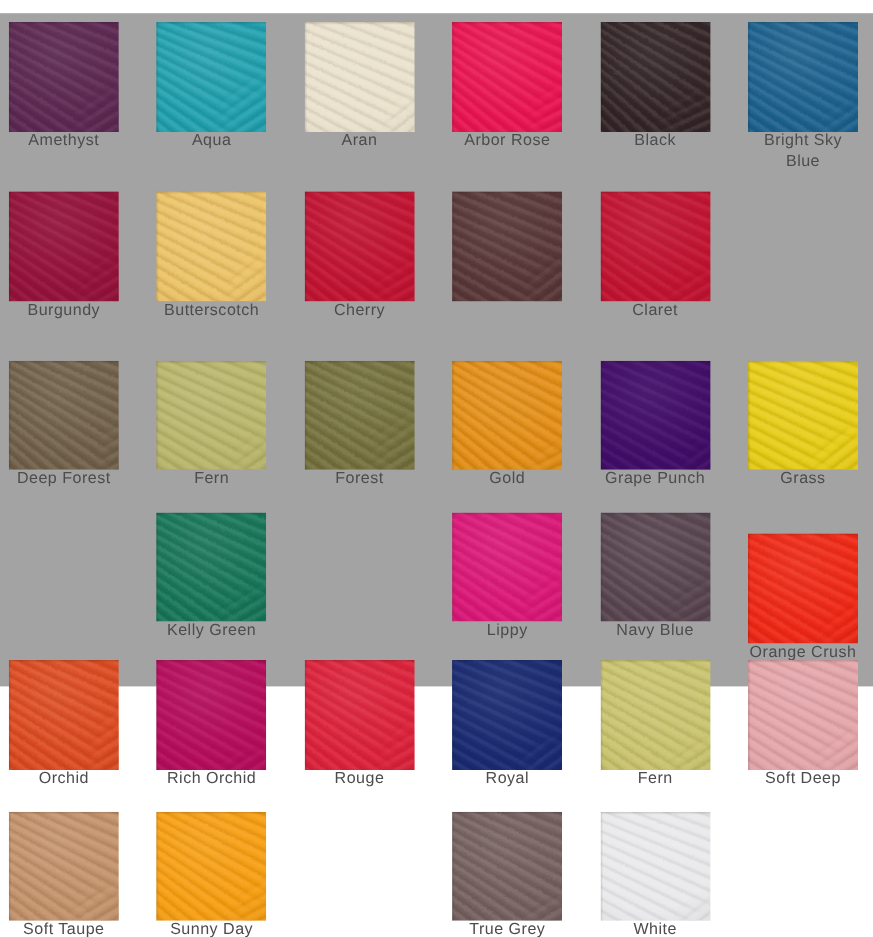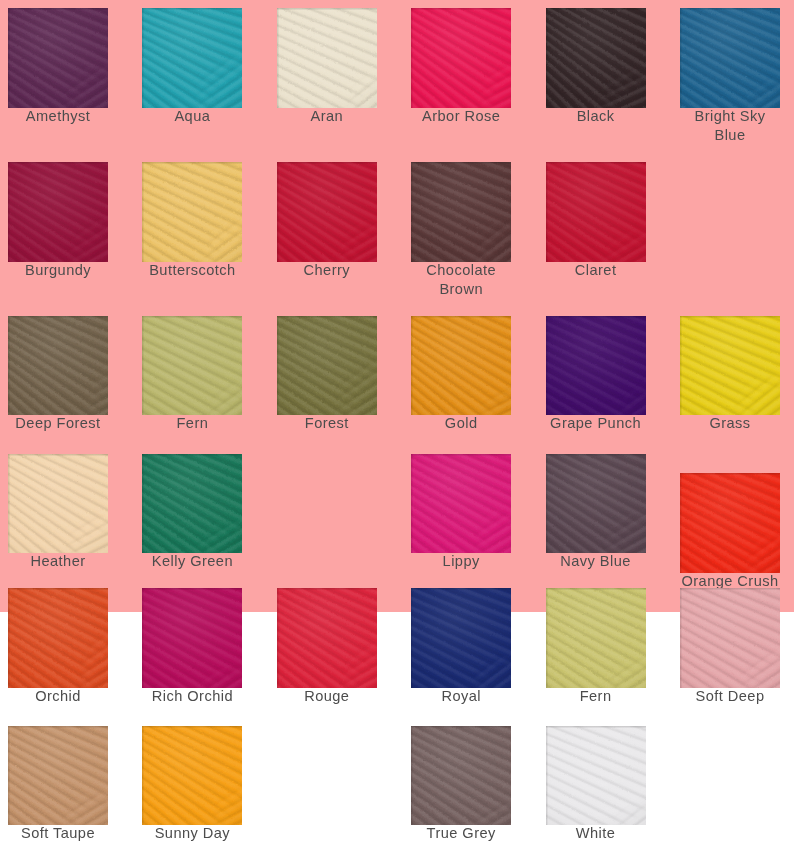--- a/index.html
+++ b/index.html
@@ -1,18 +1,18 @@
 <!DOCTYPE html>
 <html><head>
 <meta charset="utf-8">
 <title>Yarn Shade Card</title>
 <style>
   html,body{margin:0;padding:0;background:#ffffff;}
   body{width:794px;height:852px;font-family:"Liberation Sans",sans-serif;overflow:hidden;}
-  #sheet{position:relative;width:794px;height:612px;background:#fca5a5;}
+  #sheet{position:relative;width:794px;height:612px;background:#a3a3a3;margin-top:12px;}
   .cell{position:absolute;width:100px;}
   .chip{position:relative;width:100px;height:99.5px;overflow:hidden;}
   .chip>.ply,.chip>.base{filter:blur(.42px);}
   .base{position:absolute;left:0;top:0;right:0;bottom:0;background:var(--c);display:block;}
   .ply{position:absolute;left:0;top:0;right:0;bottom:0;overflow:hidden;}
   .cross{-webkit-mask-image:radial-gradient(var(--cr) at var(--cxp) var(--cyp), #000 0%, rgba(0,0,0,.96) 42%, rgba(0,0,0,0) 100%);
          mask-image:radial-gradient(var(--cr) at var(--cxp) var(--cyp), #000 0%, rgba(0,0,0,.96) 42%, rgba(0,0,0,0) 100%);}
   .rays{position:absolute;display:block;width:1700px;height:1700px;filter:var(--f);opacity:var(--tx,1);}
   .r1{left:calc(var(--ox) - 850px);top:calc(var(--oy) - 850px);background:repeating-conic-gradient(from 0deg at 50% 50%,
       rgba(255,255,255,0.0756) 0deg,
@@ -248,21 +248,20 @@
         </div>
 <div class="ply cross">
           <i class="base"></i>
           <i class="rays r2"></i>
         </div>
 <svg class="grain">
           <rect width="100" height="100" filter="url(#grain)"></rect>
         </svg>
 <div class="shade"></div>
 </div>
-<div class="label">Chocolate Brown</div>
 </div>
 <div class="cell" style="left:545.6px;top:162px">
 <div class="chip" style="--c: #BF122F; --ox: -299.8px; --oy: -144.2px; --p: 1.346deg; --cox: -325.4px; --coy: 332.6px; --cp: 1.146deg; --cr: 41.400000000000006px 39.2px; --cxp: 95%; --cyp: 104%; --f: url(#w5); --tx: 0.66;">
 <div class="base"></div>
 <div class="ply main">
           <i class="rays r1"></i>
         </div>
 <div class="ply cross">
           <i class="base"></i>
           <i class="rays r2"></i>
@@ -369,37 +368,20 @@
           <i class="base"></i>
           <i class="rays r2"></i>
         </div>
 <svg class="grain">
           <rect width="100" height="100" filter="url(#grain)"></rect>
         </svg>
 <div class="shade"></div>
 </div>
 <div class="label">Grass</div>
 </div>
-<div class="cell" style="left:8px;top:453.5px">
-<div class="chip" style="--c: #F3D4AA; --ox: -232.9px; --oy: -120.2px; --p: 1.58deg; --cox: -277.7px; --coy: 279.2px; --cp: 1.303deg; --cr: 34.8px 37.0px; --cxp: 92%; --cyp: 98%; --f: url(#w3); --tx: 0.98;">
-<div class="base"></div>
-<div class="ply main">
-          <i class="rays r1"></i>
-        </div>
-<div class="ply cross">
-          <i class="base"></i>
-          <i class="rays r2"></i>
-        </div>
-<svg class="grain">
-          <rect width="100" height="100" filter="url(#grain)"></rect>
-        </svg>
-<div class="shade"></div>
-</div>
-<div class="label">Heather</div>
-</div>
 <div class="cell" style="left:142.4px;top:453.5px">
 <div class="chip" style="--c: #177356; --ox: -291.1px; --oy: -139.3px; --p: 1.366deg; --cox: -317.4px; --coy: 326.6px; --cp: 1.158deg; --cr: 43.6px 34.8px; --cxp: 95%; --cyp: 98%; --f: url(#w4); --tx: 0.92;">
 <div class="base"></div>
 <div class="ply main">
           <i class="rays r1"></i>
         </div>
 <div class="ply cross">
           <i class="base"></i>
           <i class="rays r2"></i>
         </div>

